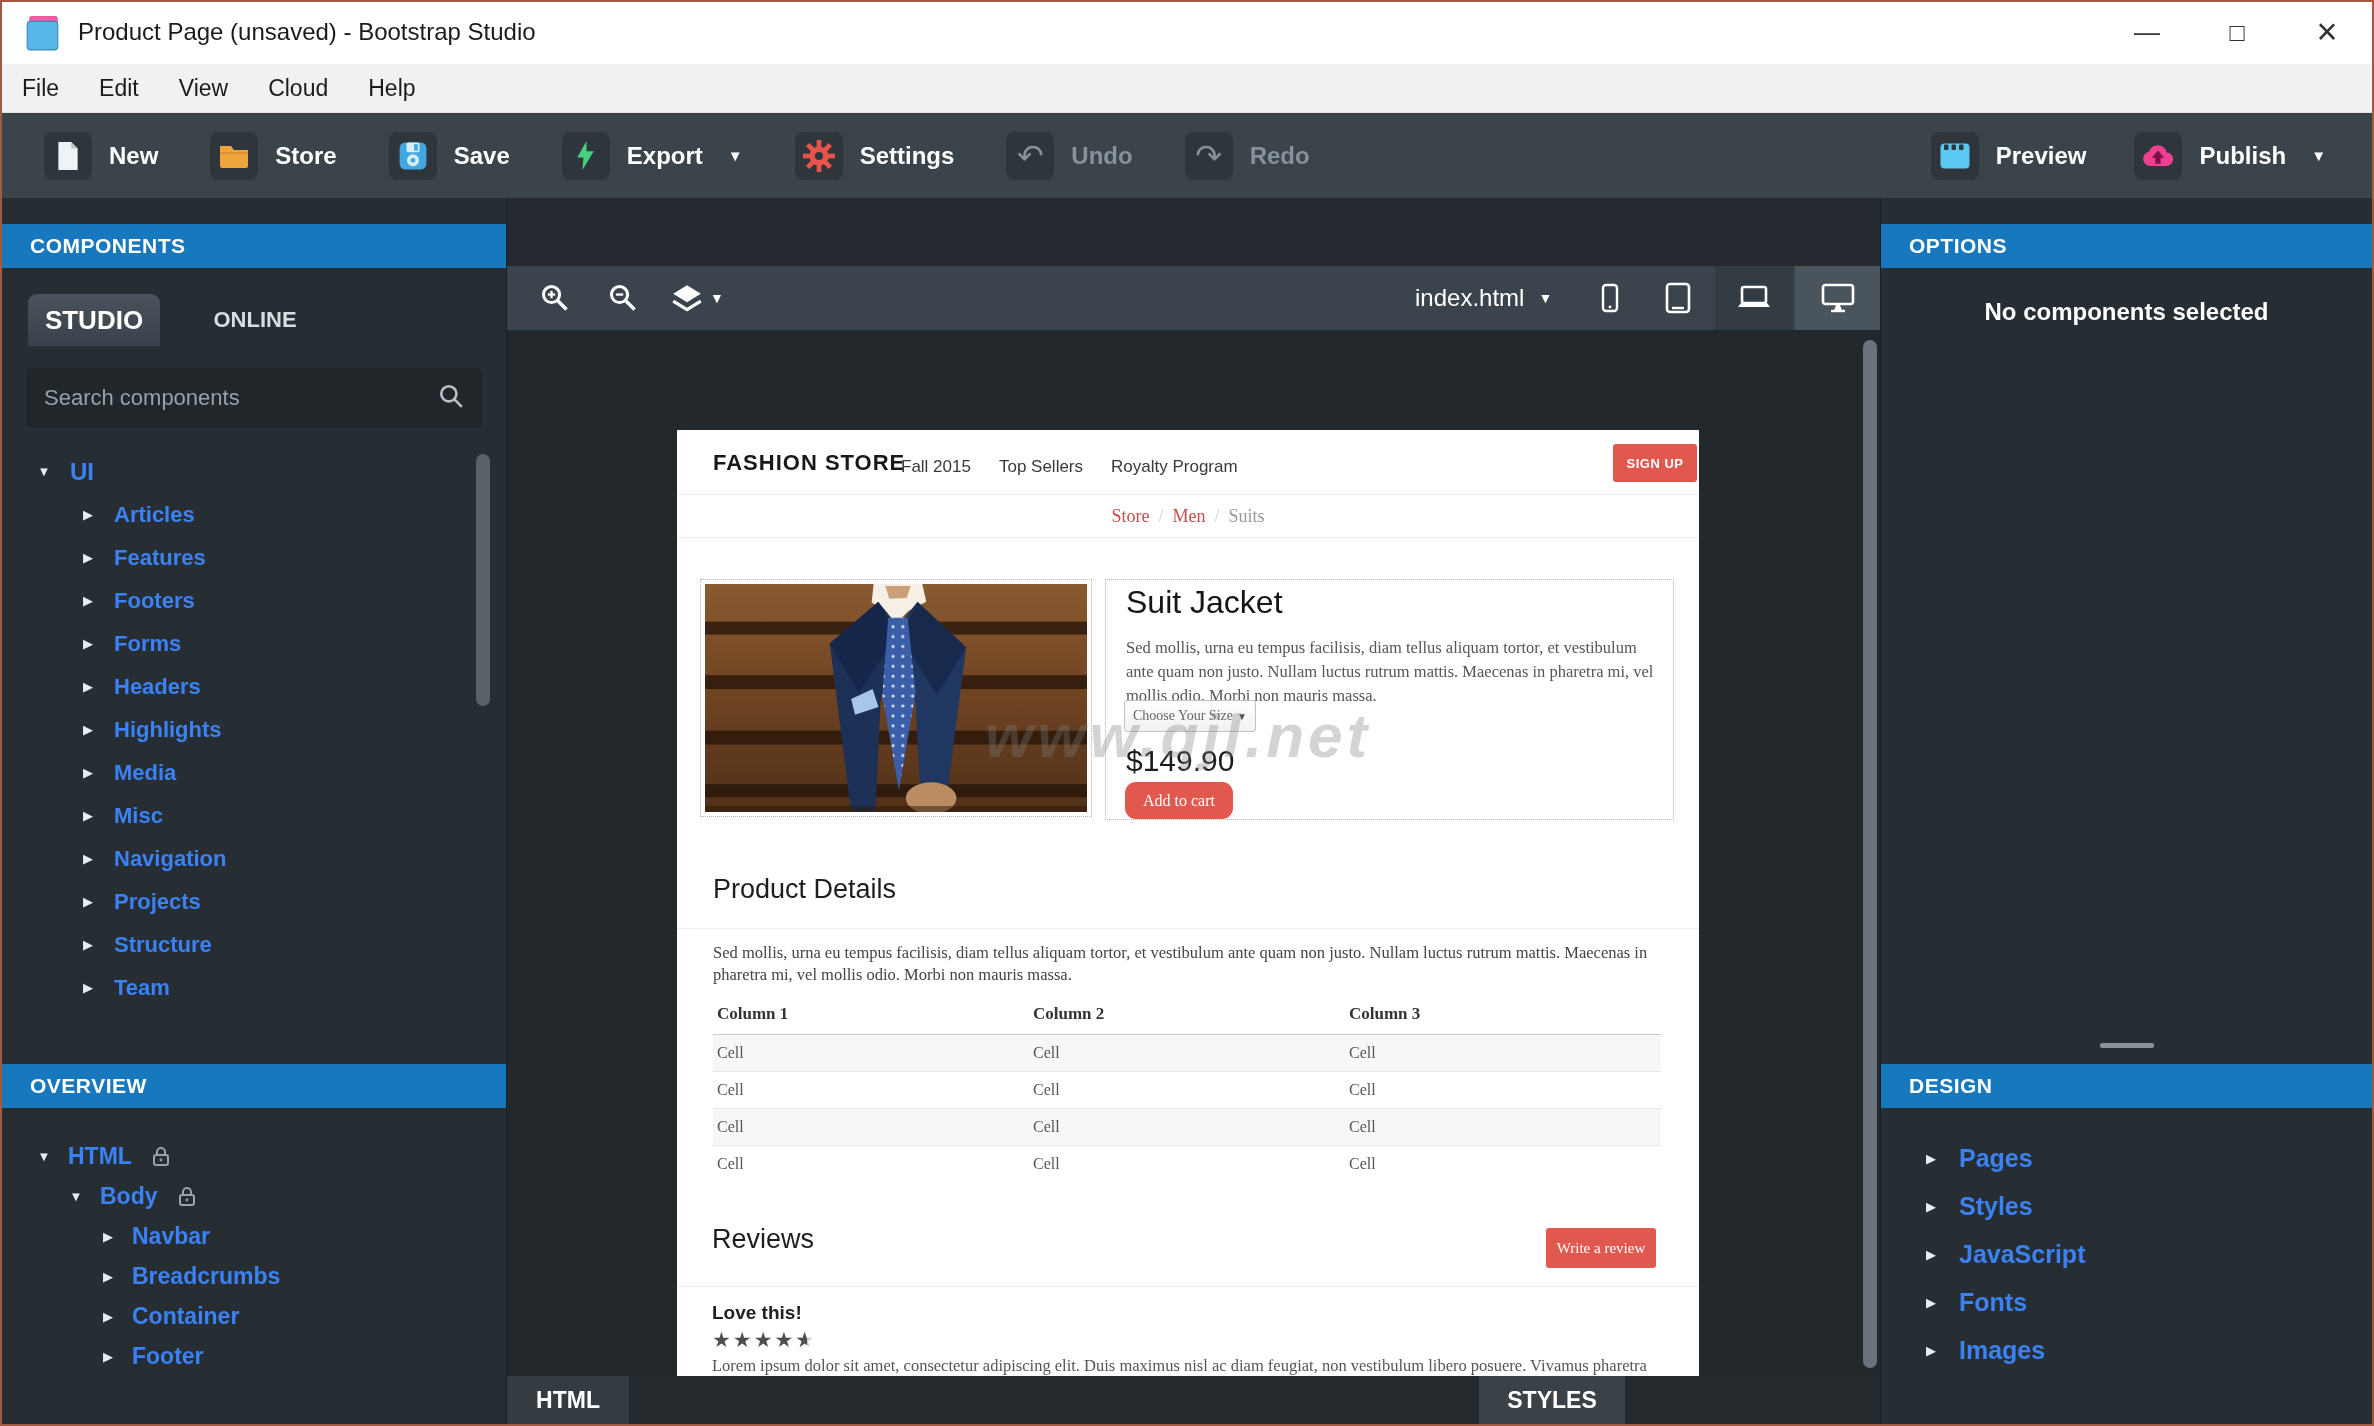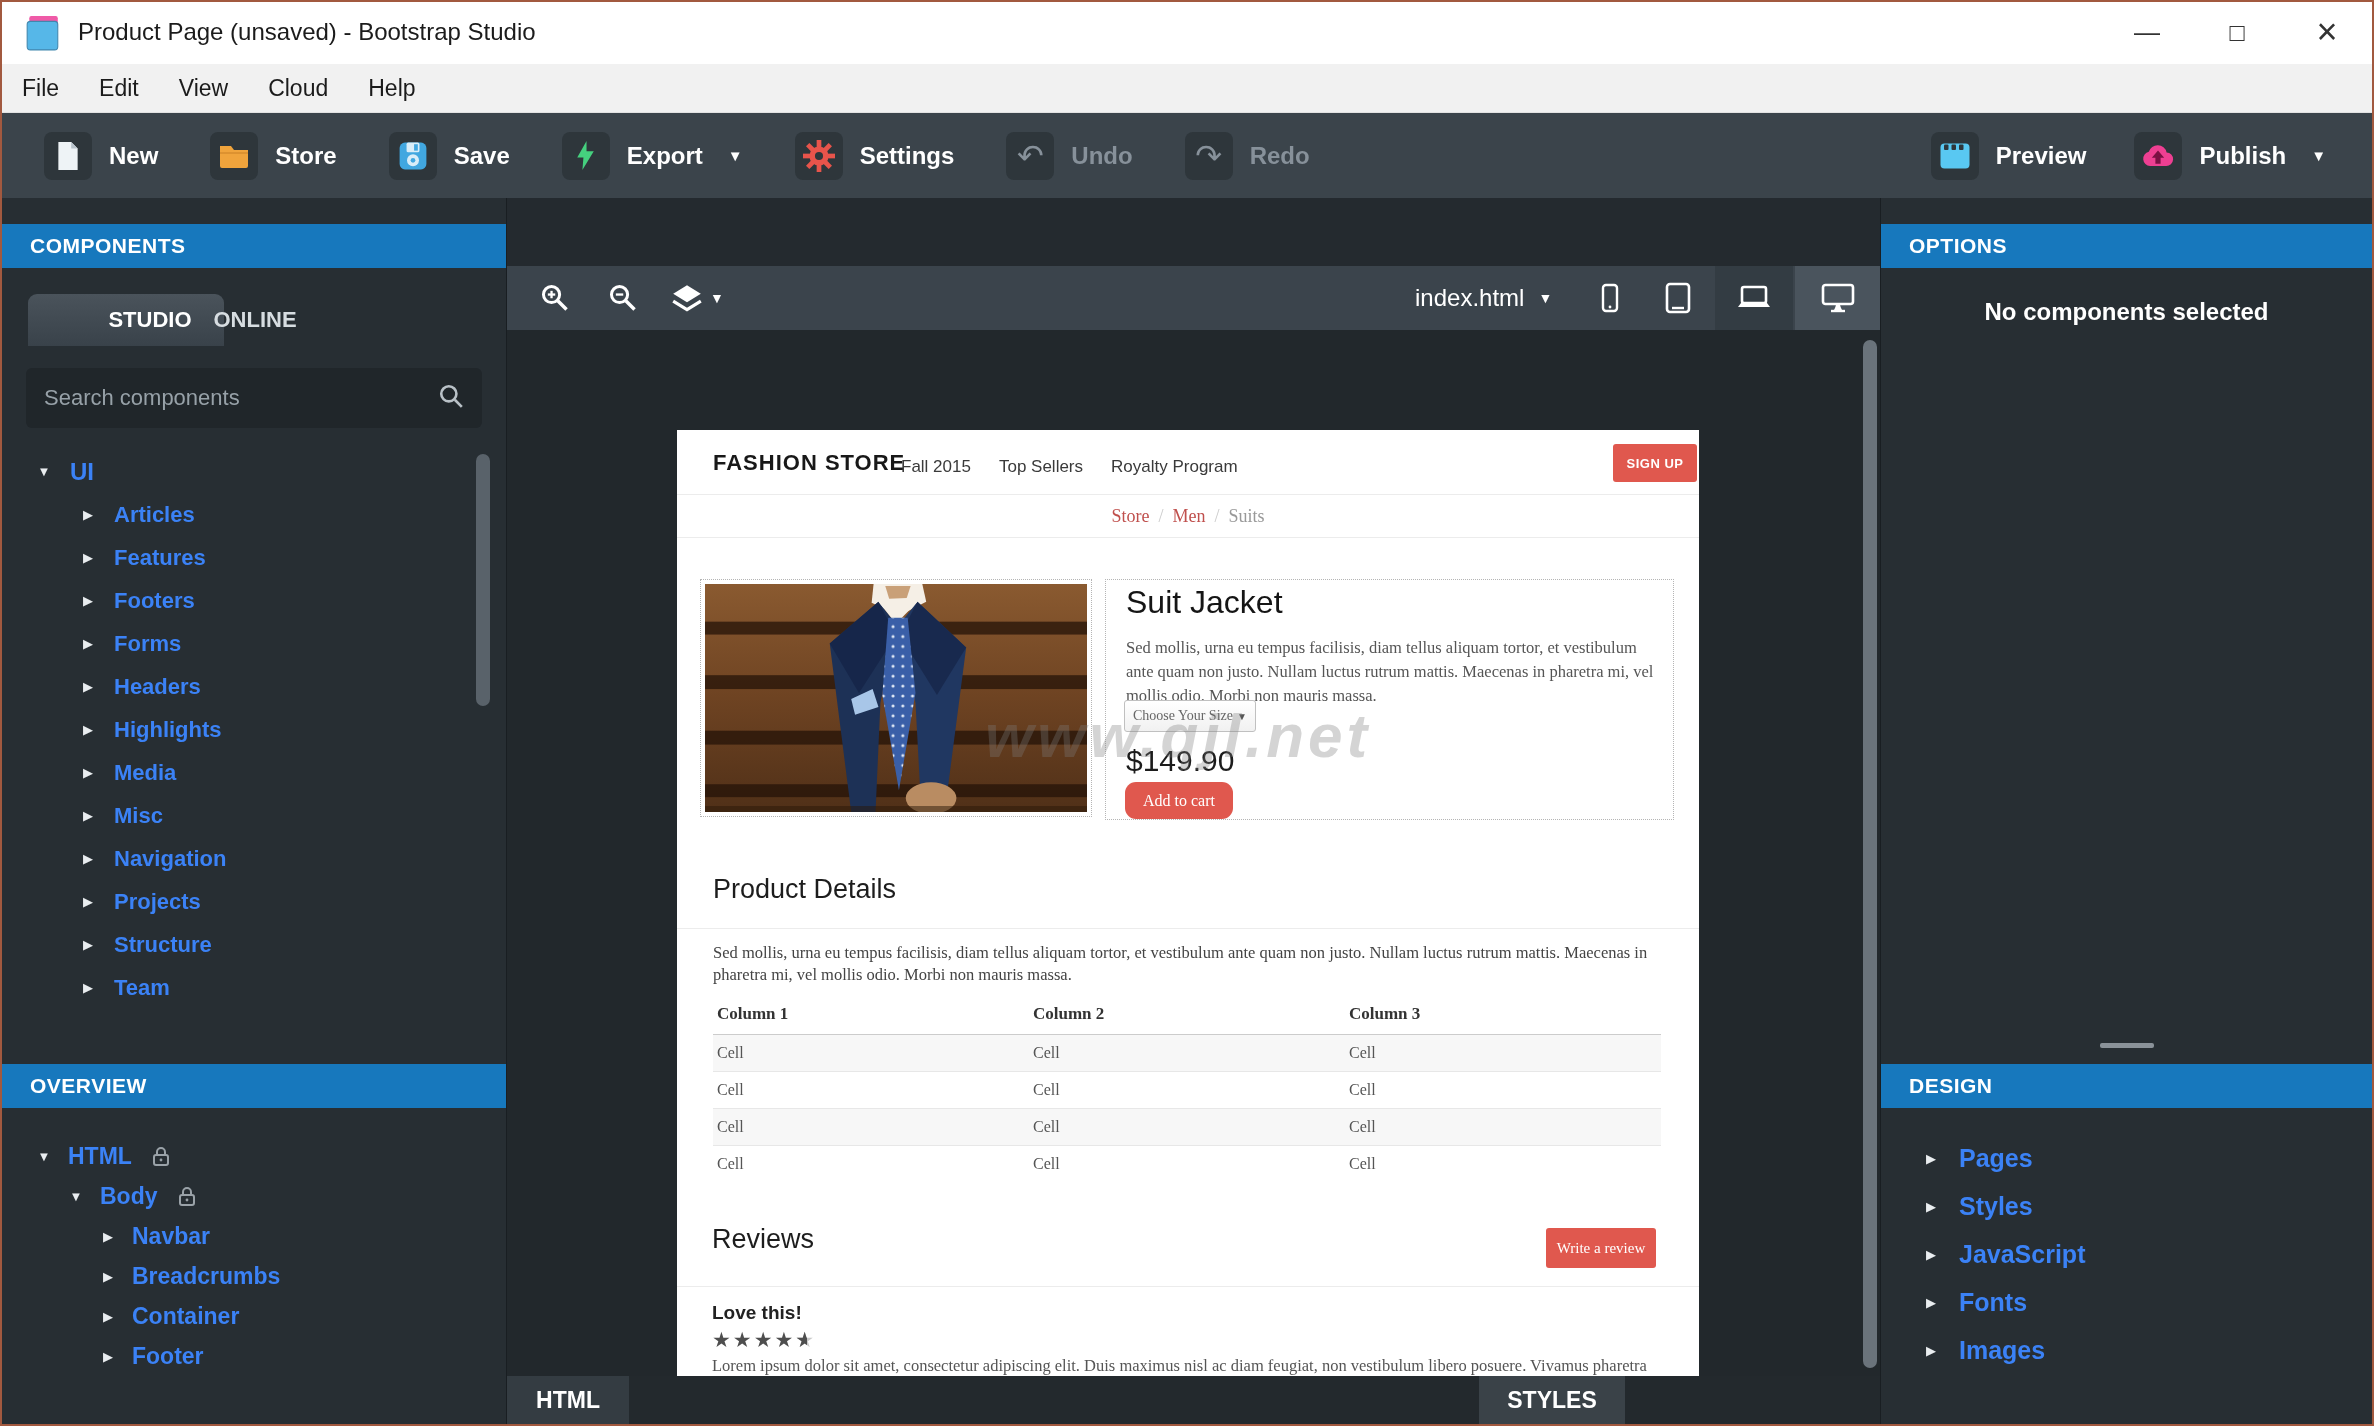--- a/index.html
+++ b/index.html
@@ -29,22 +29,22 @@
   .tool-btn.disabled .tool-glyph{color:#87919a;}
   .tool-glyph{font-size:32px;line-height:1;color:#87919a;}
   .caret-down{font-size:15px;color:#fff;margin-left:8px;}
   
   .main{position:absolute;top:196px;left:0;right:0;bottom:0;}
   .section-header{position:absolute;left:0;right:0;height:44px;background:#1778bd;display:flex;align-items:center;
                   padding-left:28px;font-size:21px;font-weight:bold;color:#fff;letter-spacing:.5px;box-sizing:border-box;}
   
   .left-panel{position:absolute;left:0;top:0;width:505px;height:100%;background:#272e33;border-right:1px solid #191e22;box-sizing:border-box;}
   .comp-header{top:26px;}
-  .tab-studio{position:absolute;left:26px;top:96px;width:148px;height:52px;background:linear-gradient(#4a535b,#39424a);
-              border-radius:9px 9px 0 0;display:flex;align-items:center;justify-content:center;font-size:22px;font-weight:bold;color:#fff;padding-left:48px;}
+  .tab-studio{position:absolute;left:26px;top:96px;width:132px;height:52px;background:linear-gradient(#4a535b,#39424a);
+              border-radius:9px 9px 0 0;display:flex;align-items:center;justify-content:center;font-size:26px;font-weight:bold;color:#fff;}
   .tab-online{position:absolute;left:192px;top:96px;width:122px;height:52px;display:flex;align-items:center;justify-content:center;
               font-size:22px;font-weight:bold;color:#d7dde1;}
   .search-box{position:absolute;top:170px;left:24px;right:24px;height:60px;background:#20262a;border-radius:6px;
               display:flex;align-items:center;padding:0 18px;box-sizing:border-box;}
   .search-placeholder{color:#97a1a8;font-size:22px;flex:1;}
   .comp-tree{position:absolute;top:252px;left:0;right:34px;}
   .trow{height:43px;display:flex;align-items:center;gap:18px;}
   .trow.root{padding-left:34px;}
   .trow.root .tlabel{font-size:24px;}
   .trow.child{padding-left:78px;}

